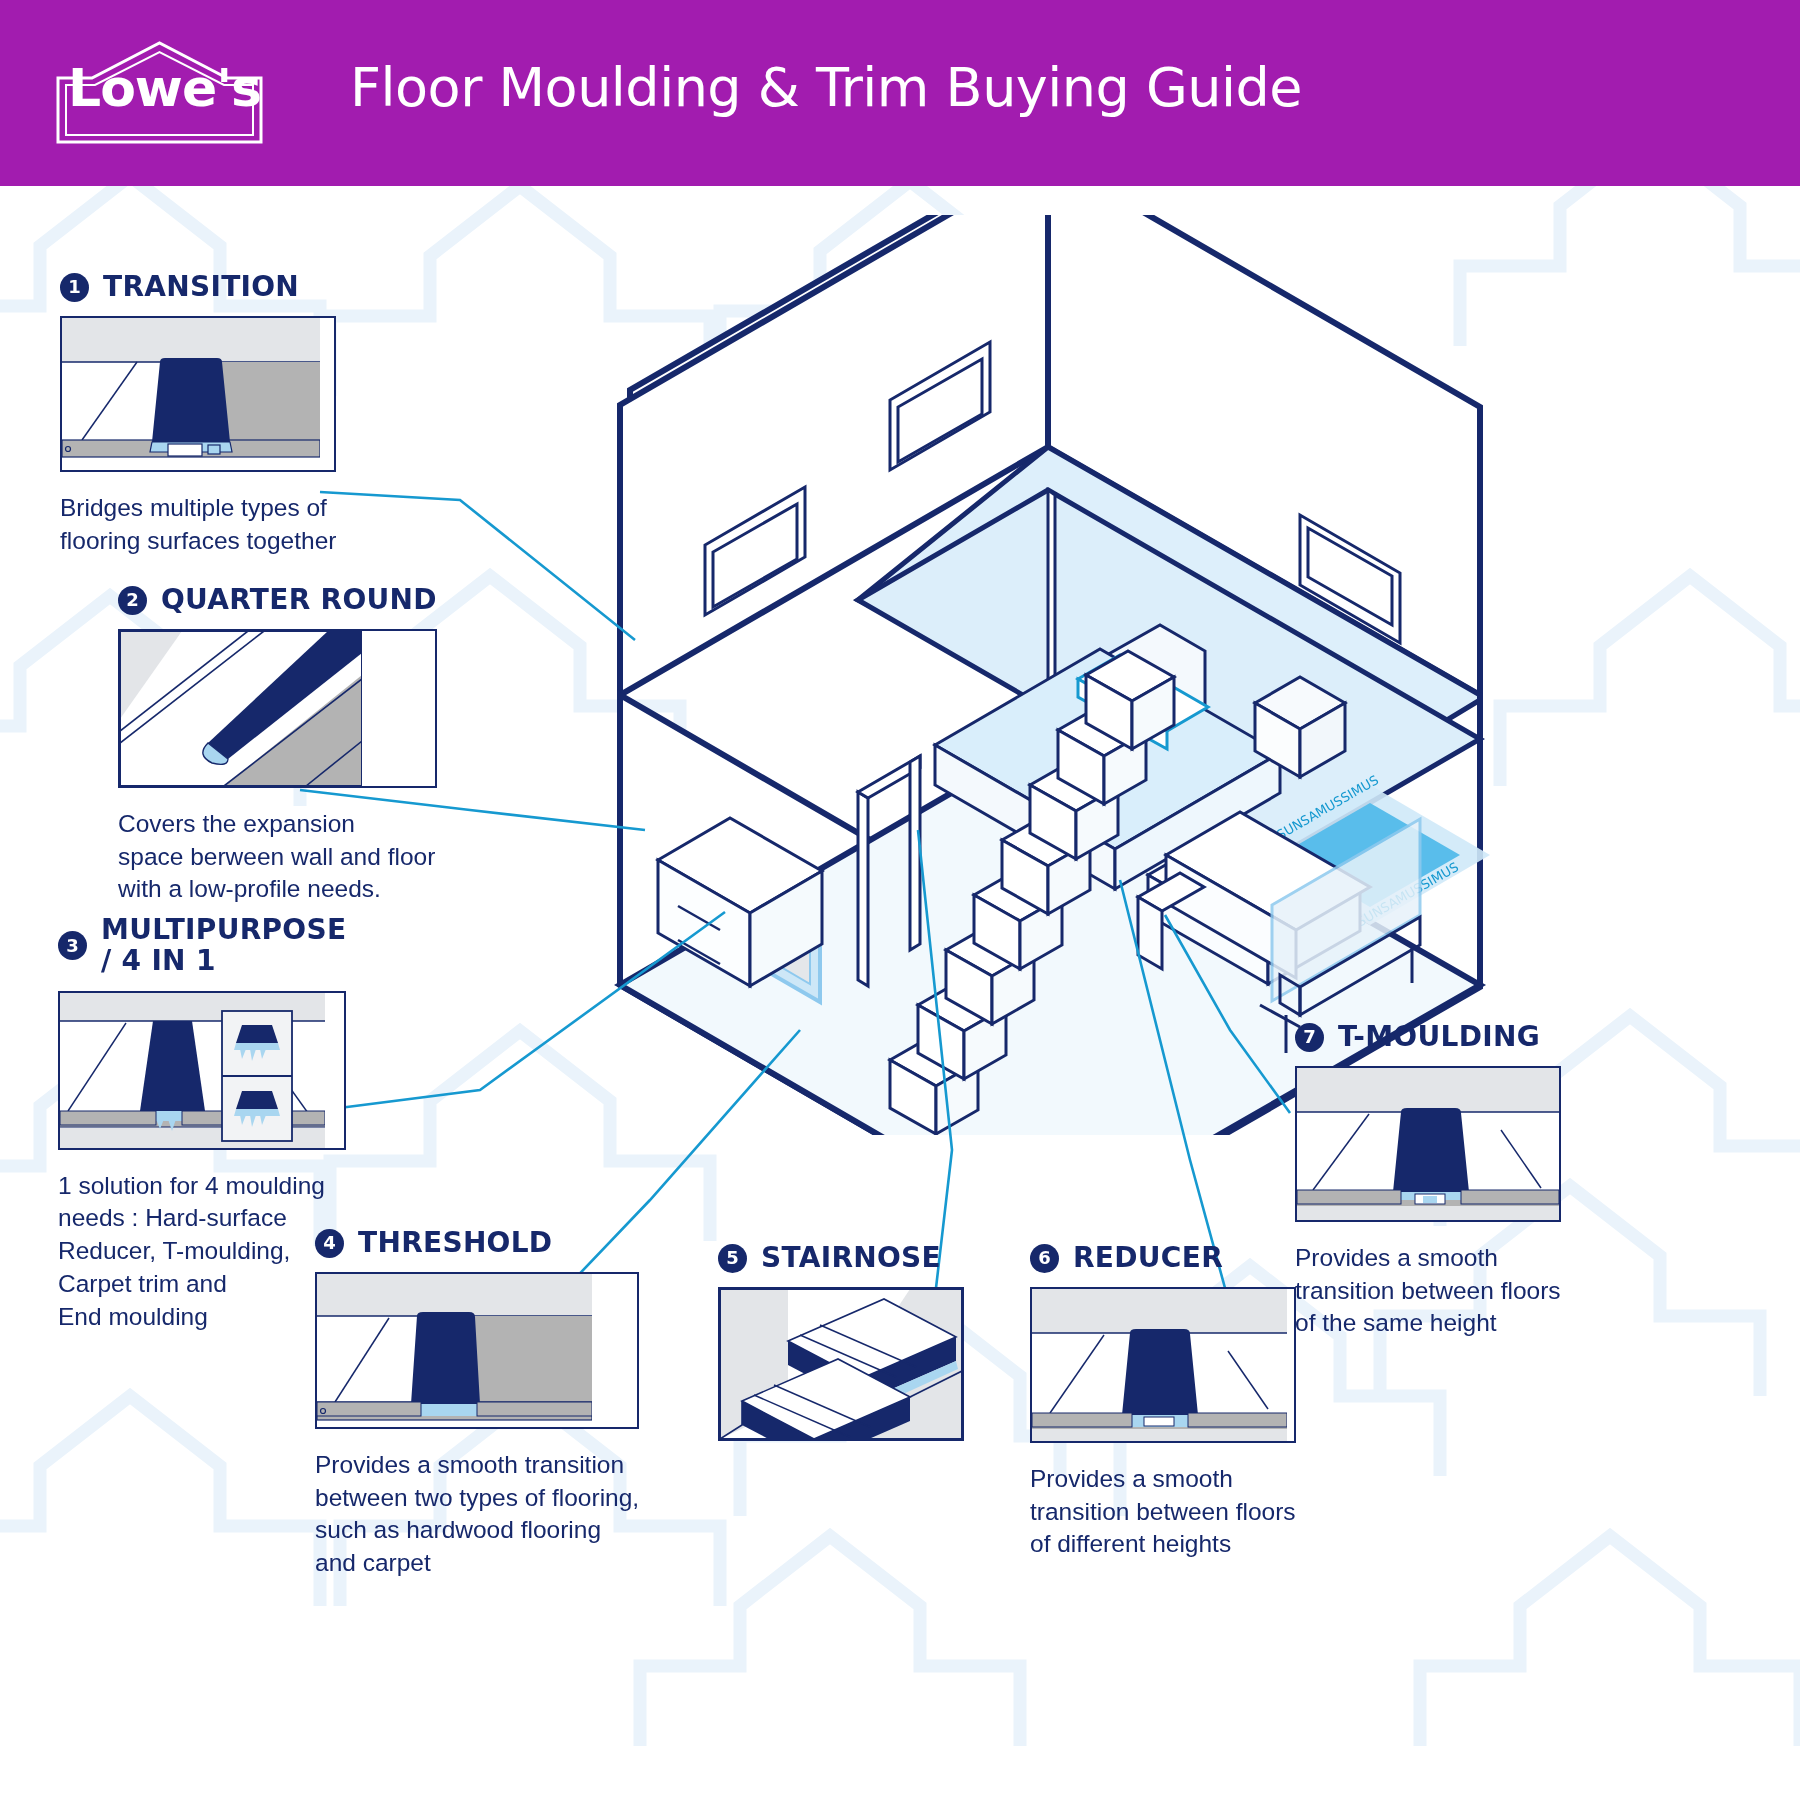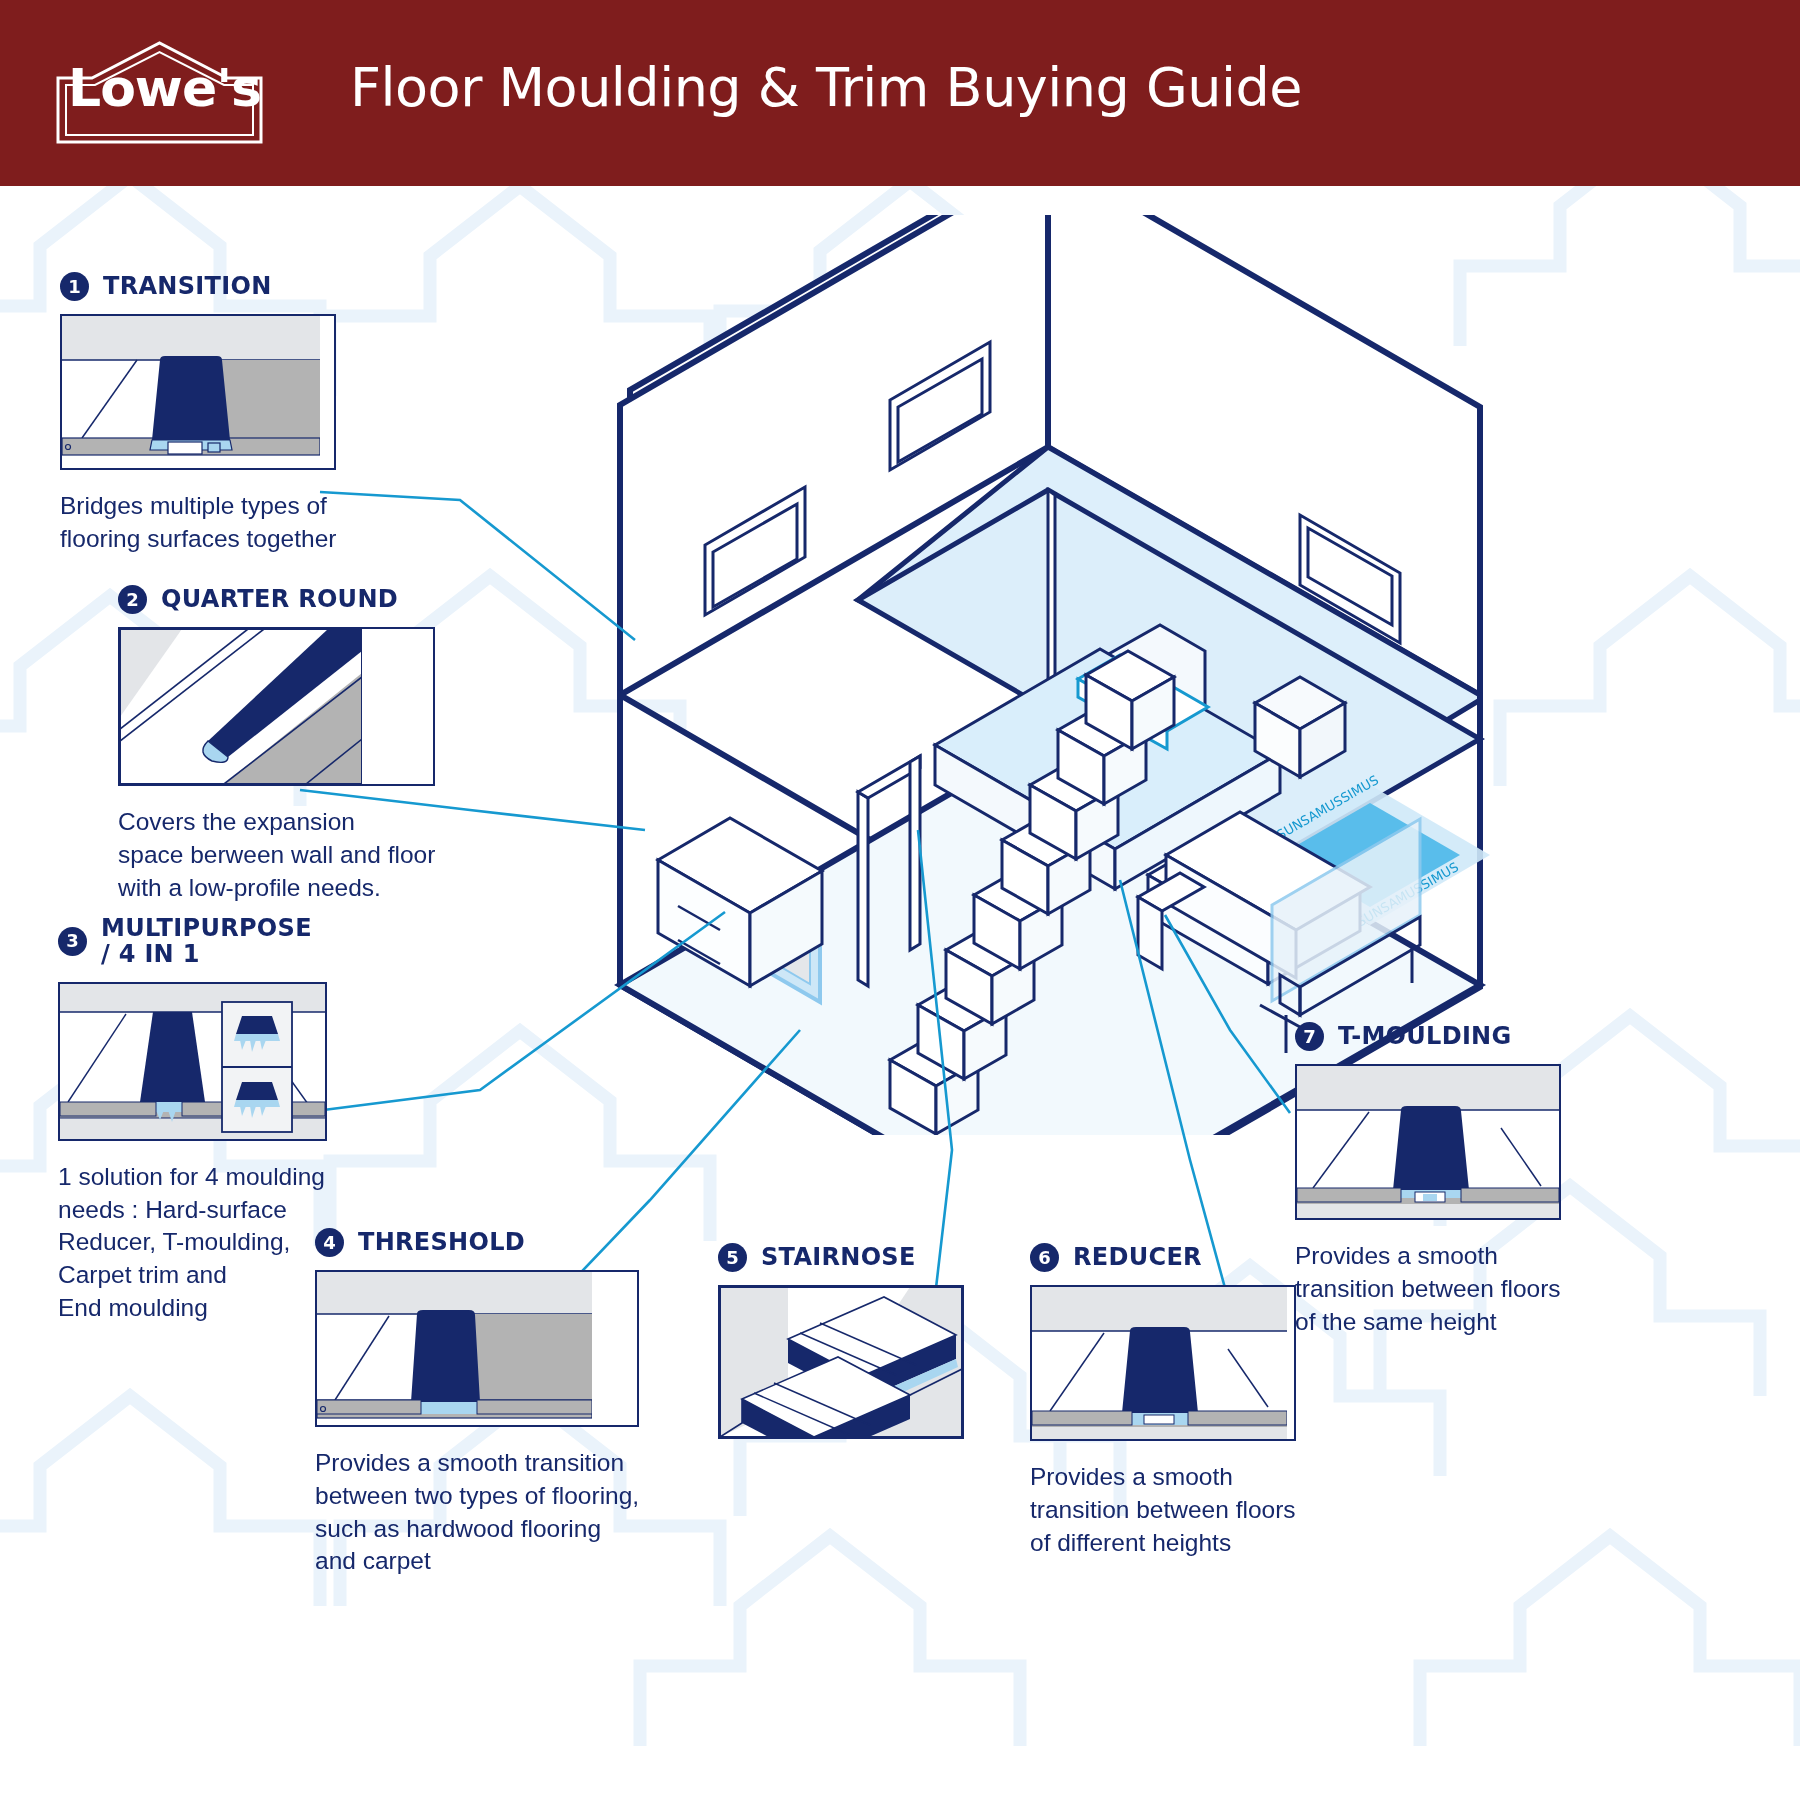--- a/index.html
+++ b/index.html
@@ -7,21 +7,21 @@
     width:1800px;height:1800px;
     background:#ffffff;
     font-family:"Liberation Sans", sans-serif;
     color:#16286b;
     overflow:hidden;
     position:relative;
   }
   
   #header{
     position:absolute;left:0;top:0;width:1800px;height:186px;
-    background:#7f1d1d;
+    background:#a21caf;
     display:flex;align-items:center;
   }
   #logo-wrap{position:absolute;left:52px;top:38px;width:215px;height:110px;}
   #logo-wrap svg{display:block;}
   #logo-text{
     position:absolute;left:68px;top:62px;width:180px;
     color:#ffffff;font-size:52px;font-weight:bold;letter-spacing:-1px;
     font-family:"DejaVu Sans", sans-serif;
     text-align:center;line-height:1;
   }
@@ -50,21 +50,21 @@
   .badge{
     flex:none;
     width:29px;height:29px;border-radius:50%;
     background:#16286b;color:#ffffff;
     font-size:18px;font-weight:bold;
     display:flex;align-items:center;justify-content:center;
     font-family:"DejaVu Sans", sans-serif;
     line-height:1;
   }
   .callout-title{
-    font-size:24px;font-weight:bold;color:#16286b;
+    font-size:28px;font-weight:bold;color:#16286b;
     letter-spacing:0.3px;line-height:1.1;
     font-family:"DejaVu Sans", sans-serif;
     white-space:pre-line;
   }
   .callout-figure{border:2px solid #16286b;background:#ffffff;}
   .callout-figure svg{display:block;}
   .callout-desc{
     margin-top:20px;
     font-size:24.5px;line-height:1.34;color:#16286b;
     font-family:"Liberation Sans", sans-serif;

